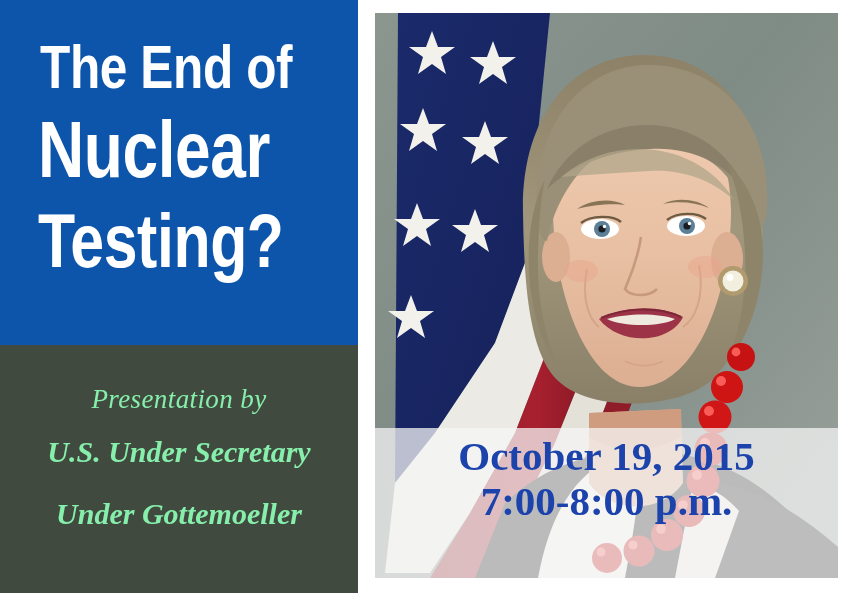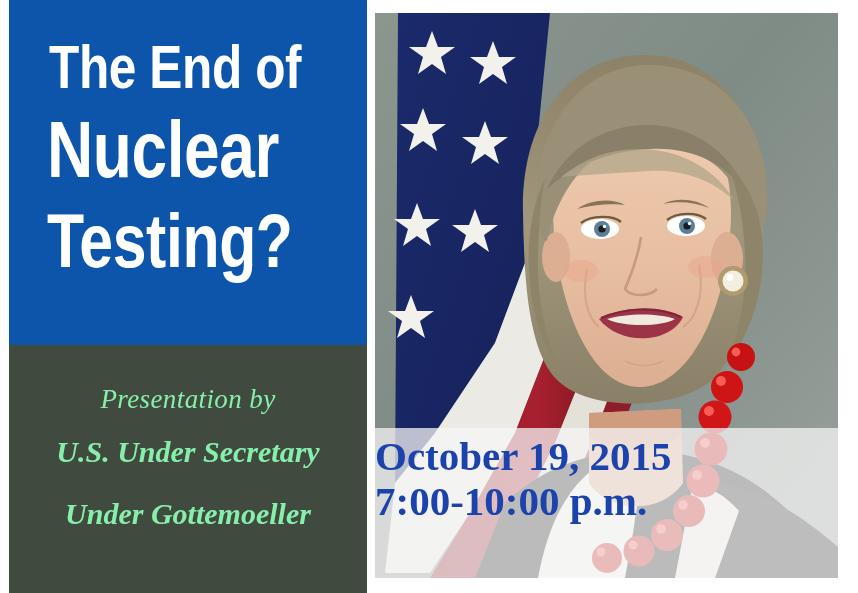--- a/index.html
+++ b/index.html
@@ -11,21 +11,21 @@
     width: 858px;
     height: 593px;
     position: relative;
     overflow: hidden;
     font-family: "Liberation Sans", sans-serif;
   }
 
   
   #left-column {
     position: absolute;
-    left: 9px;
+    left: 0;
     top: 0;
     width: 358px;
     height: 593px;
   }
 
   #title-panel {
     position: absolute;
     left: 0;
     top: 0;
     width: 358px;
@@ -116,21 +116,21 @@
   
   #event-overlay {
     position: absolute;
     left: 375px;
     top: 428px;
     width: 463px;
     height: 150px;
     background: rgba(246, 246, 246, 0.74);
     box-sizing: border-box;
     padding-top: 6px;
-    text-align: left;
+    text-align: center;
   }
   .event-line {
     font-family: "Liberation Serif", serif;
     font-weight: bold;
     color: #1c43ab;
     white-space: nowrap;
     line-height: 45px;
     font-size: 41px;
   }
 </style>
@@ -280,14 +280,14 @@
         <circle cx="226" cy="539" r="4.5" fill="#ff6a63" opacity="0.85"></circle>
         <circle cx="366" cy="344" r="14" fill="#c61212"></circle>
         <circle cx="361" cy="339" r="4.4" fill="#ff6a63" opacity="0.85"></circle>
       </g>
     </g>
   </svg>
 </div>
 
 <div id="event-overlay">
   <div class="event-line">October 19, 2015</div>
-  <div class="event-line">7:00-10:00 p.m.</div>
+  <div class="event-line">7:00-8:00 p.m.</div>
 </div>
 
 </body></html>

